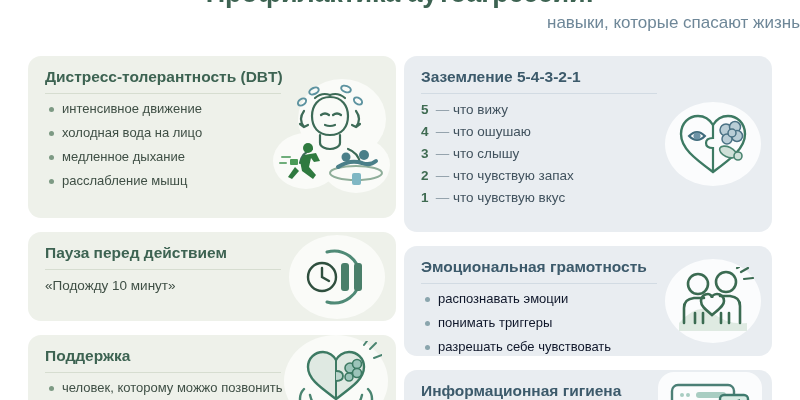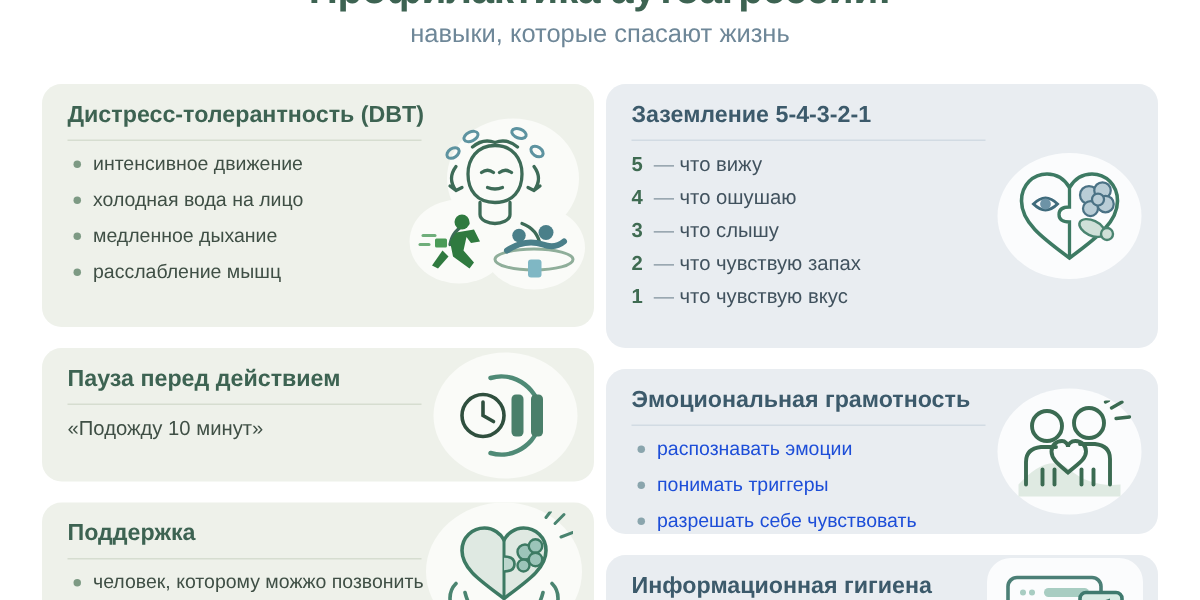--- a/index.html
+++ b/index.html
@@ -30,20 +30,21 @@
     line-height: 30px;
     margin: 0;
     white-space: nowrap;
   }
   .subtitle {
     font-size: 17px;
     color: #6e8798;
     line-height: 22px;
     margin: 4px 0 0 0;
     white-space: nowrap;
+    text-align: right;
   }
 
   
   .col {
     position: absolute;
     width: 368px;
   }
   .col-left  { left: 28px;  top: 56px; }
   .col-right { left: 404px; top: 56px; }
 
@@ -93,21 +94,21 @@
   }
   ul.bullets li {
     position: relative;
     padding-left: 15px;
     font-size: 13px;
     line-height: 16px;
     margin-bottom: 8px;
     white-space: nowrap;
   }
   .card--green ul.bullets li { color: #3f4f45; }
-  .card--blue  ul.bullets li { color: #1d4ed8; }
+  .card--blue  ul.bullets li { color: #0f172a; }
   ul.bullets li::before {
     content: "";
     position: absolute;
     left: 2px; top: 6px;
     width: 5px; height: 5px;
     border-radius: 50%;
   }
   .card--green ul.bullets li::before { background: #7d9a84; }
   .card--blue  ul.bullets li::before { background: #8aa5ad; }
 

